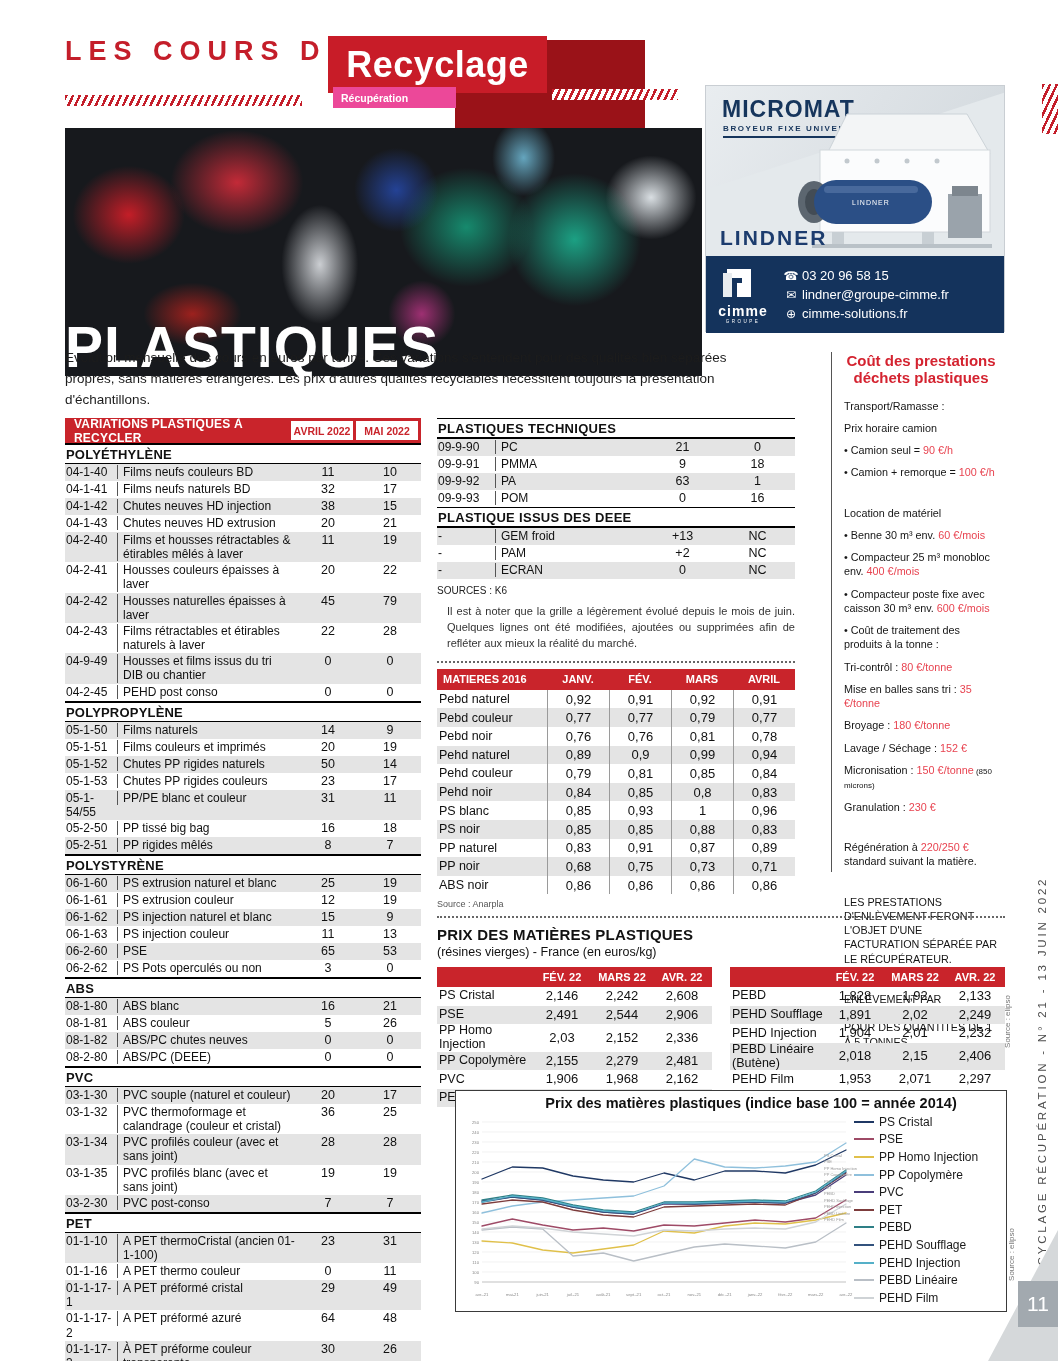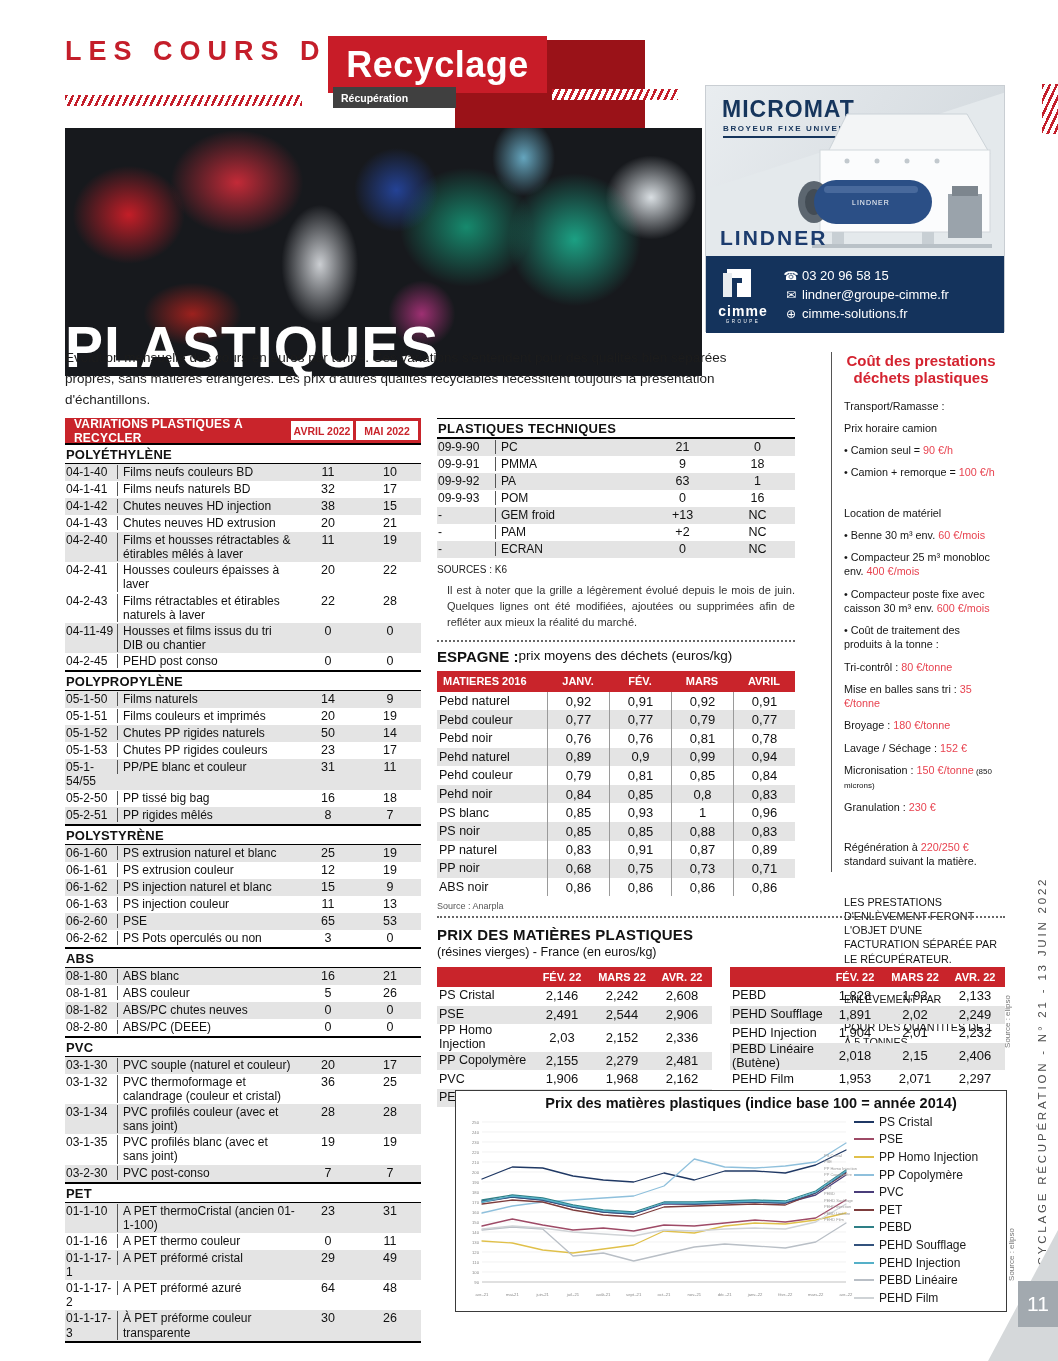--- a/index.html
+++ b/index.html
@@ -11,21 +11,21 @@
   
   .kicker{left:65px;top:36px;font-size:27px;font-weight:800;letter-spacing:7px;color:#c41e2a;}
   .hatch{background:repeating-linear-gradient(115deg,#c41e2a 0 2.5px,#ffffff 2.5px 6.2px);}
   .hatch-left{left:65px;top:95px;width:237px;height:11px;}
   .hatch-right{left:552px;top:89px;width:126px;height:11px;}
   .corner-hatch{right:0;top:84px;width:16px;height:50px;
      background:repeating-linear-gradient(115deg,#c41e2a 0 2.5px,#ffffff 2.5px 6.2px);}
   .logo-dark{left:455px;top:40px;width:190px;height:99px;background:#9a1218;}
   .logo-main{left:328px;top:36px;width:219px;height:57px;background:#c81c28;display:flex;align-items:center;justify-content:center;}
   .logo-main span{color:#fff;font-size:36px;font-weight:800;letter-spacing:.5px;}
-  .logo-sub{left:333px;top:87px;width:123px;height:21px;background:#404040;display:flex;align-items:center;padding-left:8px;}
+  .logo-sub{left:333px;top:87px;width:123px;height:21px;background:#ec4899;display:flex;align-items:center;padding-left:8px;}
   .logo-sub span{color:#fff;font-size:10.5px;font-weight:700;}
 
   
   .hero{left:65px;top:128px;width:637px;height:248px;background:
      radial-gradient(80px 70px at 10% 35%, rgba(205,30,40,.95), transparent 70%),
      radial-gradient(95px 75px at 27% 22%, rgba(225,45,60,.85), transparent 70%),
      radial-gradient(55px 85px at 40% 55%, rgba(235,238,242,.85), transparent 70%),
      radial-gradient(60px 60px at 52% 25%, rgba(40,80,190,.75), transparent 70%),
      radial-gradient(95px 85px at 63% 40%, rgba(22,150,118,.9), transparent 70%),
      radial-gradient(95px 95px at 80% 45%, rgba(28,172,140,.92), transparent 70%),
@@ -278,28 +278,34 @@
           <div class="vt-label" data-interactable="false">Films et housses rétractables &amp; étirables mêlés à laver</div>
           <div class="vt-val" data-interactable="false">11</div>
           <div class="vt-val" data-interactable="false">19</div>
         </div>
         <div class="vt-row" data-interactable="false">
           <div class="vt-code" data-interactable="false">04-2-41</div>
           <div class="vt-label" data-interactable="false">Housses couleurs épaisses à laver</div>
           <div class="vt-val" data-interactable="false">20</div>
           <div class="vt-val" data-interactable="false">22</div>
         </div>
+        <div class="vt-row shade" data-interactable="false">
+          <div class="vt-code" data-interactable="false">04-2-42</div>
+          <div class="vt-label" data-interactable="false">Housses naturelles épaisses à laver</div>
+          <div class="vt-val" data-interactable="false">45</div>
+          <div class="vt-val" data-interactable="false">79</div>
+        </div>
         <div class="vt-row" data-interactable="false">
           <div class="vt-code" data-interactable="false">04-2-43</div>
           <div class="vt-label" data-interactable="false">Films rétractables et étirables naturels à laver</div>
           <div class="vt-val" data-interactable="false">22</div>
           <div class="vt-val" data-interactable="false">28</div>
         </div>
         <div class="vt-row shade" data-interactable="false">
-          <div class="vt-code" data-interactable="false">04-11-49</div>
+          <div class="vt-code" data-interactable="false">04-9-49</div>
           <div class="vt-label" data-interactable="false">Housses et films issus du tri DIB ou chantier</div>
           <div class="vt-val" data-interactable="false">0</div>
           <div class="vt-val" data-interactable="false">0</div>
         </div>
         <div class="vt-row" data-interactable="false">
           <div class="vt-code" data-interactable="false">04-2-45</div>
           <div class="vt-label" data-interactable="false">PEHD post conso</div>
           <div class="vt-val" data-interactable="false">0</div>
           <div class="vt-val" data-interactable="false">0</div>
         </div>
@@ -494,20 +500,21 @@
           <div class="tt-val" data-interactable="false">63</div>
           <div class="tt-val" data-interactable="false">1</div>
         </div>
         <div class="tt-row" data-interactable="false">
           <div class="tt-code" data-interactable="false">09-9-93</div>
           <div class="tt-label" data-interactable="false">POM</div>
           <div class="tt-val" data-interactable="false">0</div>
           <div class="tt-val" data-interactable="false">16</div>
         </div>
       </div>
+    <div class="tt-title" data-interactable="false">PLASTIQUE ISSUS DES DEEE</div>
     <div id="deee-body" data-interactable="false">
         <div class="tt-row shade" data-interactable="false">
           <div class="tt-code" data-interactable="false">-</div>
           <div class="tt-label" data-interactable="false">GEM froid</div>
           <div class="tt-val" data-interactable="false">+13</div>
           <div class="tt-val" data-interactable="false">NC</div>
         </div>
         <div class="tt-row" data-interactable="false">
           <div class="tt-code" data-interactable="false">-</div>
           <div class="tt-label" data-interactable="false">PAM</div>
@@ -518,24 +525,20 @@
           <div class="tt-code" data-interactable="false">-</div>
           <div class="tt-label" data-interactable="false">ECRAN</div>
           <div class="tt-val" data-interactable="false">0</div>
           <div class="tt-val" data-interactable="false">NC</div>
         </div>
       </div>
     <div class="tt-sources" data-interactable="false">SOURCES : K6</div>
     <div class="tt-note" data-interactable="false">Il est à noter que la grille a légèrement évolué depuis le mois de juin. Quelques lignes ont été modifiées, ajoutées ou supprimées afin de refléter aux mieux la réalité du marché.</div>
     <div class="dotrule" style="margin-top:9px" data-interactable="false"></div>
 
-    <div class="esp-head" data-interactable="false">
-      <span class="b" data-interactable="false">ESPAGNE :</span>
-      <span class="r" data-interactable="false"> prix moyens des déchets (euros/kg)</span>
-    </div>
     <div class="esp-table" data-interactable="false">
       <div class="esp-hrow" id="esp-head" data-interactable="false">
           <div class="esp-hname" data-interactable="false">MATIERES 2016</div>
           <div class="esp-hcol" data-interactable="false">JANV.</div>
           <div class="esp-hcol" data-interactable="false">FÉV.</div>
           <div class="esp-hcol" data-interactable="false">MARS</div>
           <div class="esp-hcol" data-interactable="false">AVRIL</div>
         </div>
       <div id="esp-body" data-interactable="false">
           <div class="esp-row" data-interactable="false">

